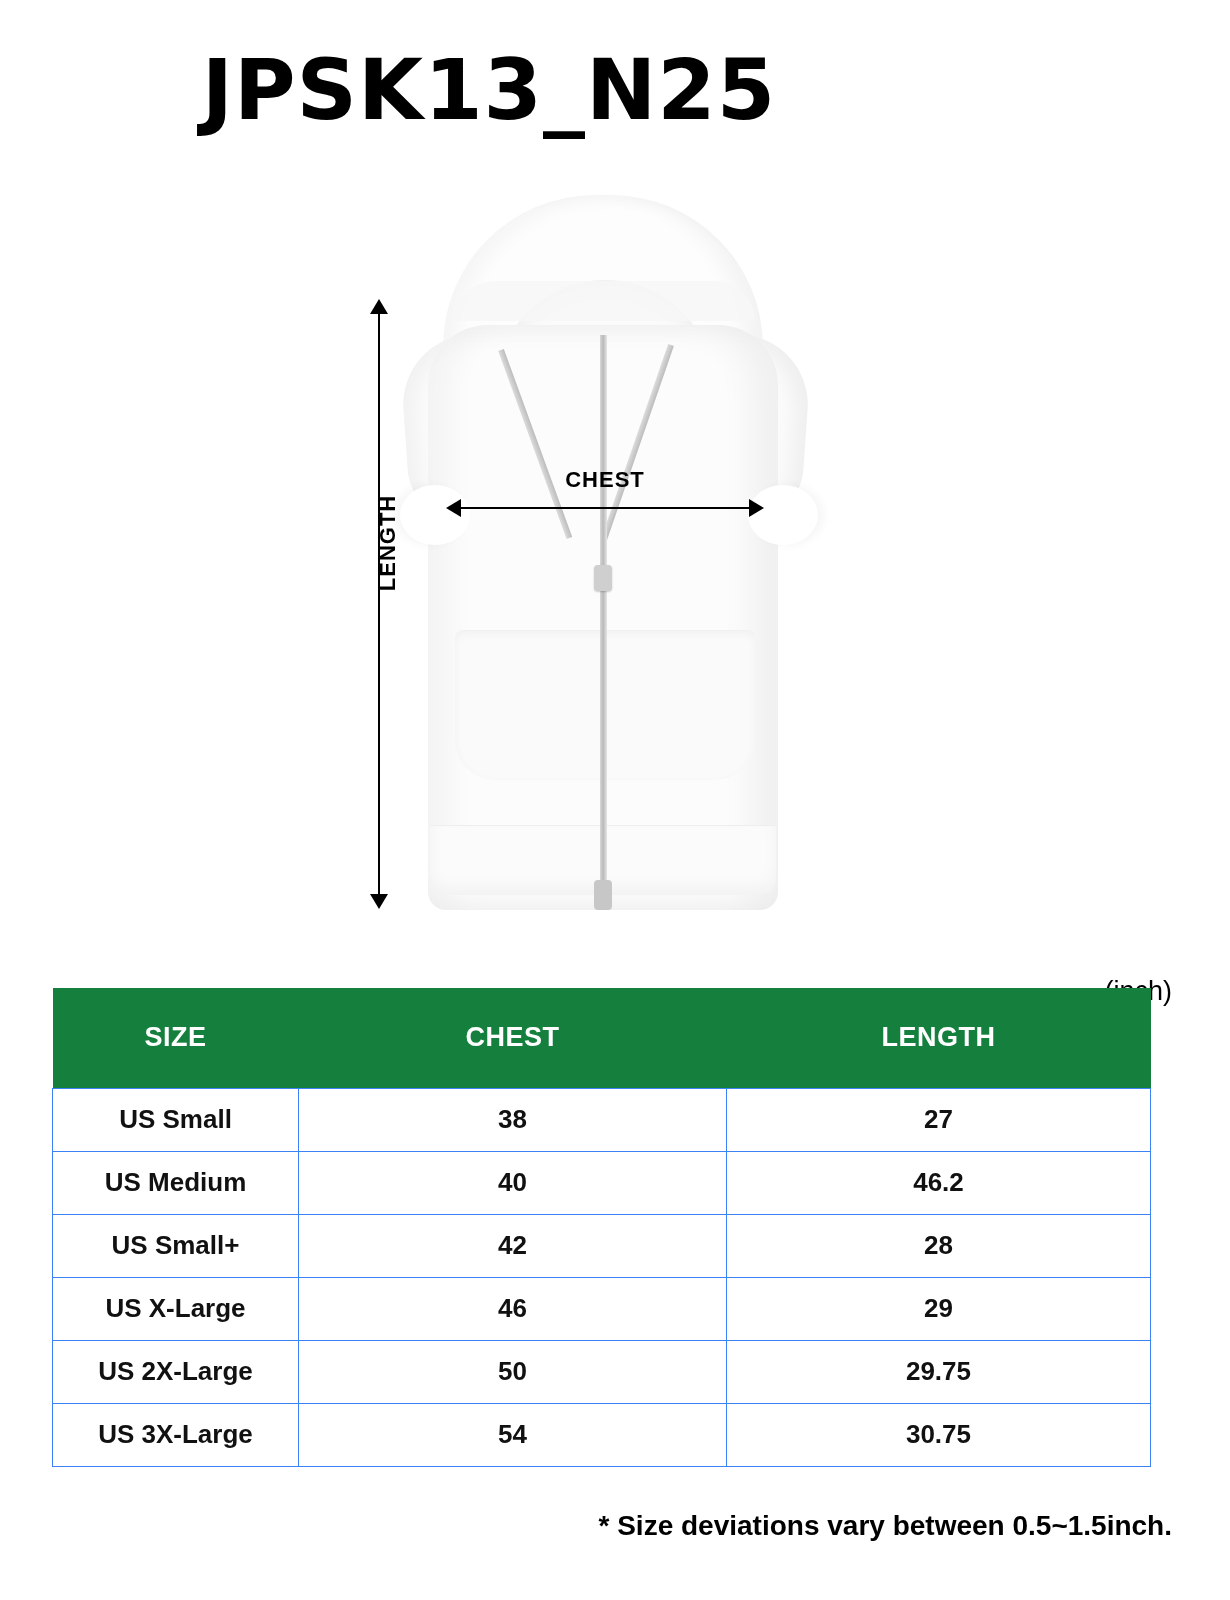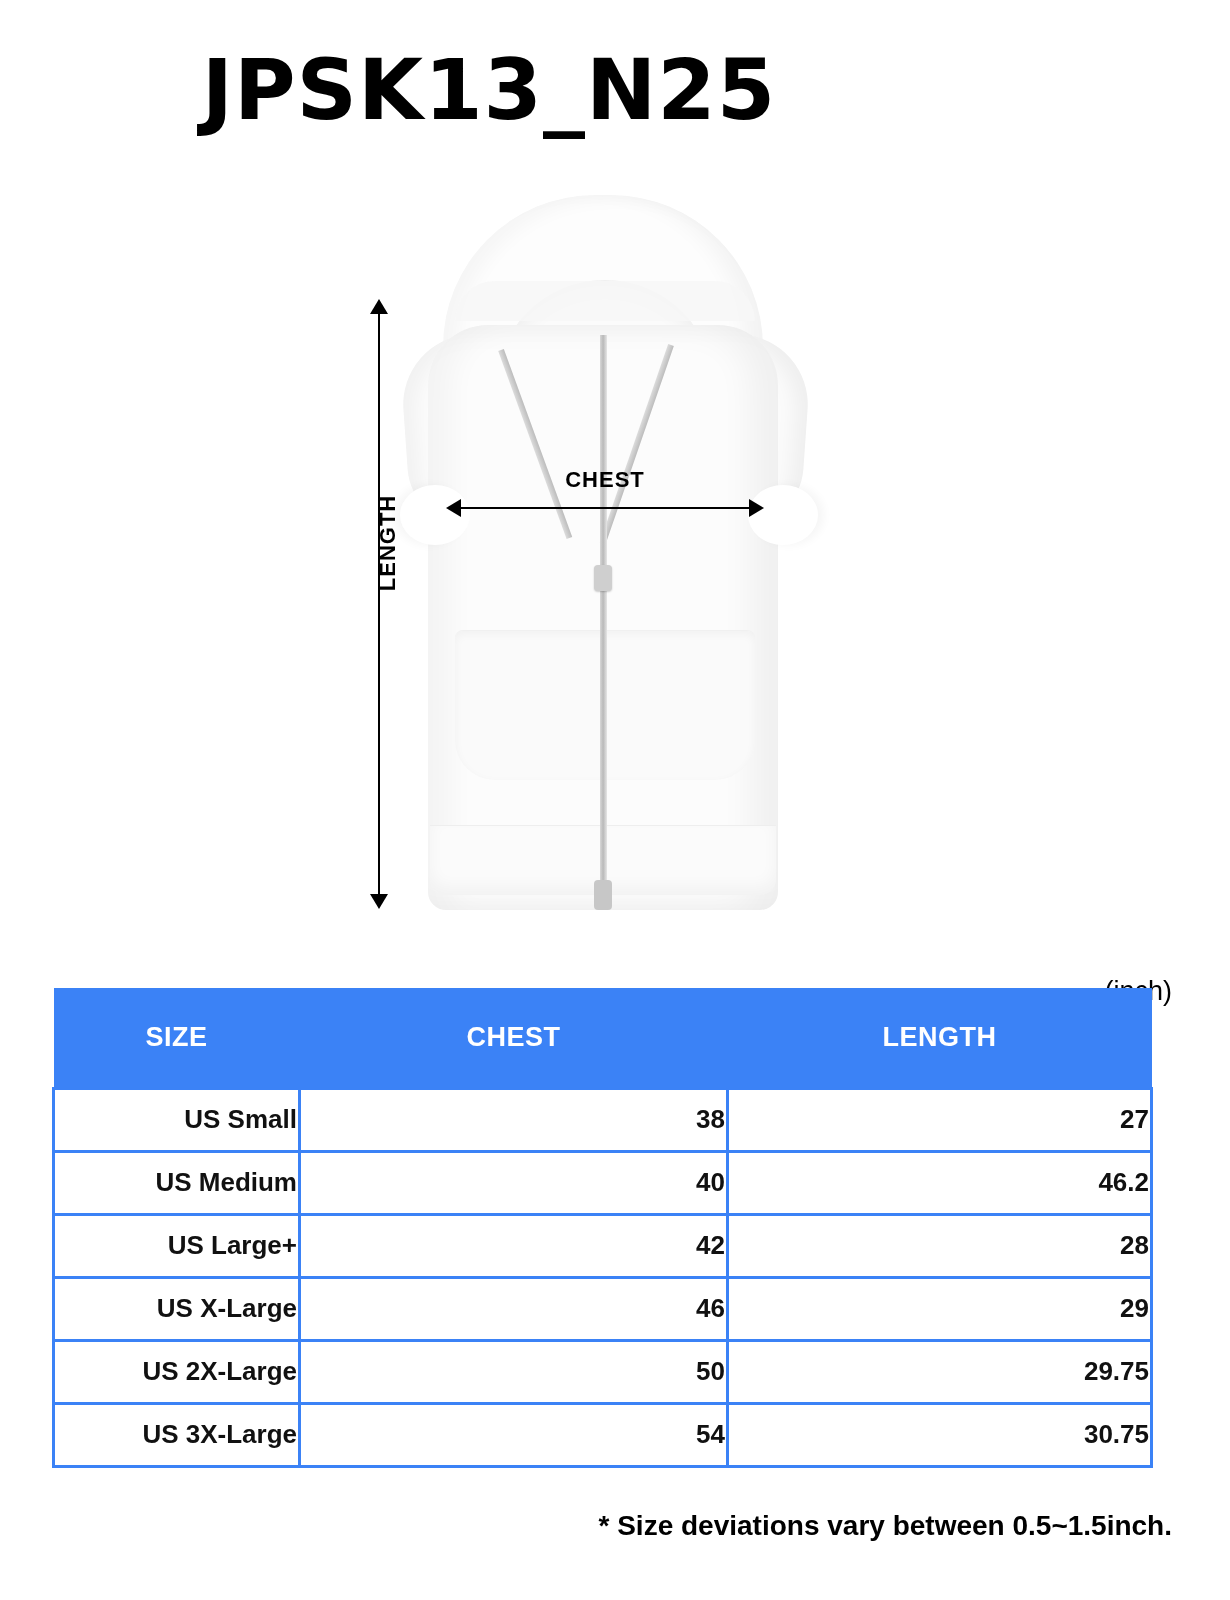--- a/index.html
+++ b/index.html
@@ -278,32 +278,32 @@
   
   .size-table {
     position: absolute;
     top: 988px;
     left: 52px;
     width: 1098px;
     border-collapse: collapse;
     table-layout: fixed;
   }
   .size-table th {
-    background: #3b82f6;
+    background: #15803d;
     color: #ffffff;
     font-size: 27px;
     font-weight: bold;
     height: 100px;
     letter-spacing: .5px;
     border: none;
   }
   .size-table td {
-    border: 3px solid #3b82f6;
+    border: 1px solid #3b82f6;
     height: 63px;
-    text-align: right;
+    text-align: center;
     font-size: 26px;
     font-weight: bold;
     color: #111;
   }
   .size-table col.c1 { width: 246px; }
   .size-table col.c2 { width: 428px; }
   .size-table col.c3 { width: 424px; }
 
   .footnote {
     position: absolute;
@@ -366,21 +366,21 @@
         <td>US Small</td>
         <td>38</td>
         <td>27</td>
       </tr>
       <tr>
         <td>US Medium</td>
         <td>40</td>
         <td>46.2</td>
       </tr>
       <tr>
-        <td>US Large+</td>
+        <td>US Small+</td>
         <td>42</td>
         <td>28</td>
       </tr>
       <tr>
         <td>US X-Large</td>
         <td>46</td>
         <td>29</td>
       </tr>
       <tr>
         <td>US 2X-Large</td>

